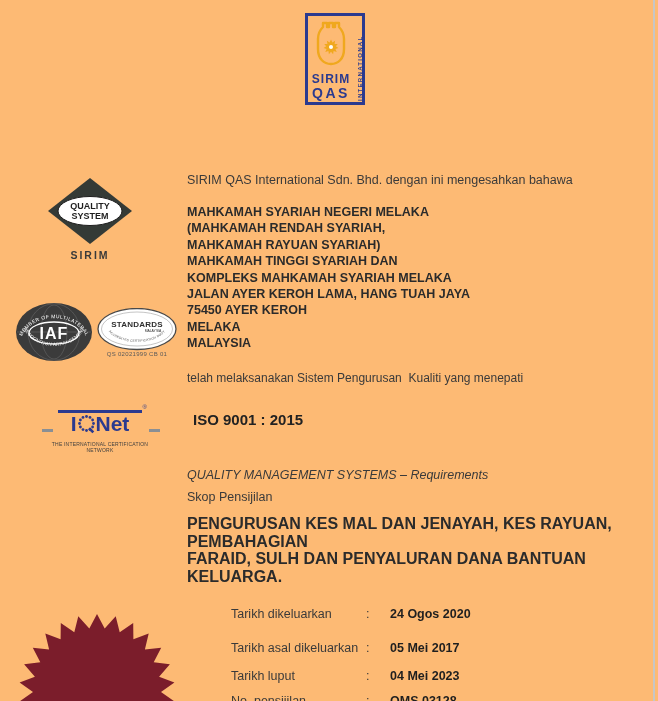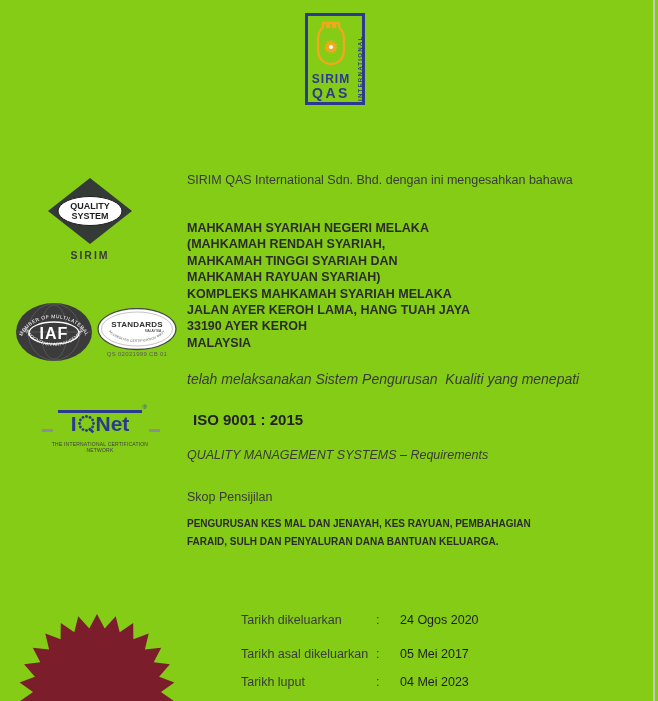--- a/index.html
+++ b/index.html
@@ -1,16 +1,16 @@
 <!DOCTYPE html>
 <html><head>
 <meta charset="utf-8">
 <style>
   html,body{margin:0;padding:0;background:#fff;}
-  .page{position:relative;width:658px;height:701px;background:#84cc16;overflow:hidden;
+  .page{position:relative;width:658px;height:701px;background:#fdba74;overflow:hidden;
         font-family:"Liberation Sans",sans-serif;color:#3a3a3a;}
   .abs{position:absolute;}
 
   
   .edge{left:653px;top:0;width:2px;height:701px;background:#c6c6c6;}
 
   
   .sqlogo{left:305px;top:13px;width:60px;height:92px;border:3px solid #2b3a8f;box-sizing:border-box;}
   .sq-flask{left:3px;top:4px;}
   .sq-sirim{left:1px;top:57px;width:44px;text-align:center;font-weight:bold;color:#2b3a8f;
@@ -19,32 +19,32 @@
           font-size:14px;letter-spacing:2.5px;line-height:14px;}
   .sq-intl{right:-1px;top:1px;height:84px;writing-mode:vertical-rl;transform:rotate(180deg);
            font-size:6px;font-weight:bold;color:#2b3a8f;letter-spacing:1.3px;}
 
   
   .title{left:0;right:0;top:122px;text-align:center;font-family:"Liberation Serif",serif;
          font-style:italic;font-weight:bold;font-size:31px;color:#3c3c42;letter-spacing:1px;}
 
   
   .intro{left:187px;top:173px;font-size:12.5px;color:#3a3a3a;text-align:center;}
-  .org{left:187px;top:204px;font-size:12.5px;font-weight:bold;line-height:16.4px;color:#2b2b2b;margin-top:16px;}
-  .statement{left:187px;top:371px;font-size:14px;white-space:pre;font-style:italic;}
+  .org{left:187px;top:204px;font-size:12.5px;font-weight:bold;line-height:16.4px;color:#2b2b2b;}
+  .statement{left:187px;top:371px;font-size:12px;white-space:pre;}
   .standard{left:193px;top:411px;font-size:15px;font-weight:bold;color:#222;}
-  .stdname{left:187px;top:448px;font-size:12.5px;font-style:italic;color:#3a3a3a;}
+  .stdname{left:187px;top:468px;font-size:12.5px;font-style:italic;color:#3a3a3a;}
   .scopelabel{left:187px;top:490px;font-size:12.5px;}
-  .scope{left:187px;top:515px;font-size:10px;font-weight:bold;line-height:17.5px;color:#2b2b2b;}
-
-  
-  .drow{left:190px;width:465px;height:16px;font-size:12.5px;margin-top:6px;}
+  .scope{left:187px;top:515px;font-size:16px;font-weight:bold;line-height:17.5px;color:#2b2b2b;}
+
+  
+  .drow{left:180px;width:465px;height:16px;font-size:12.5px;}
   .drow .lbl{position:absolute;left:51px;}
   .drow .sep{position:absolute;left:186px;}
-  .drow .val{position:absolute;left:210px;font-weight:normal;color:#1f1f1f;}
+  .drow .val{position:absolute;left:210px;font-weight:bold;color:#1f1f1f;}
 
   
   .qsys{left:47px;top:177px;}
   .qsys-caption{left:47px;top:249px;width:86px;text-align:center;font-weight:bold;
                 font-size:10.5px;letter-spacing:2px;color:#3a3a3a;}
 
   
   .iaf{left:15px;top:302px;}
   .smy{left:97px;top:308px;}
   .smy-caption{left:95px;top:351px;width:84px;text-align:center;font-size:6px;
@@ -148,25 +148,26 @@
 
   <svg class="abs seal" width="160" height="160" viewBox="0 0 160 160">
     <polygon fill="#7b1d2b" points="80.0,2.0 87.7,16.5 98.7,4.3 102.7,20.2 116.2,10.9 116.4,27.3 131.7,21.6 127.9,37.6 144.2,35.7 136.7,50.3 152.9,52.3 142.1,64.7 157.4,70.6 144.0,80.0 157.4,89.4 142.1,95.3 152.9,107.7 136.7,109.7 144.2,124.3 127.9,122.4 131.7,138.4 116.4,132.7 116.2,149.1 102.7,139.8 98.7,155.7 87.7,143.5 80.0,158.0 72.3,143.5 61.3,155.7 57.3,139.8 43.8,149.1 43.6,132.7 28.3,138.4 32.1,122.4 15.8,124.3 23.3,109.7 7.1,107.7 17.9,95.3 2.6,89.4 16.0,80.0 2.6,70.6 17.9,64.7 7.1,52.3 23.3,50.3 15.8,35.7 32.1,37.6 28.3,21.6 43.6,27.3 43.8,10.9 57.3,20.2 61.3,4.3 72.3,16.5"></polygon>
   </svg>
 
   <div class="abs intro">SIRIM QAS International Sdn. Bhd. dengan ini mengesahkan bahawa</div>
 
   <div class="abs org">
     <div>MAHKAMAH SYARIAH NEGERI MELAKA</div>
     <div>(MAHKAMAH RENDAH SYARIAH,</div>
+    <div>MAHKAMAH RAYUAN SYARIAH)</div>
     <div>MAHKAMAH TINGGI SYARIAH DAN</div>
-    <div>MAHKAMAH RAYUAN SYARIAH)</div>
     <div>KOMPLEKS MAHKAMAH SYARIAH MELAKA</div>
     <div>JALAN AYER KEROH LAMA, HANG TUAH JAYA</div>
-    <div>33190 AYER KEROH</div>
+    <div>75450 AYER KEROH</div>
+    <div>MELAKA</div>
     <div>MALAYSIA</div>
   </div>
 
   <div class="abs statement">telah melaksanakan Sistem Pengurusan  Kualiti yang menepati</div>
   <div class="abs standard">ISO 9001 : 2015</div>
   <div class="abs stdname">QUALITY MANAGEMENT SYSTEMS – Requirements</div>
   <div class="abs scopelabel">Skop Pensijilan</div>
 
   <div class="abs scope">
     <div>PENGURUSAN KES MAL DAN JENAYAH, KES RAYUAN, PEMBAHAGIAN</div>

